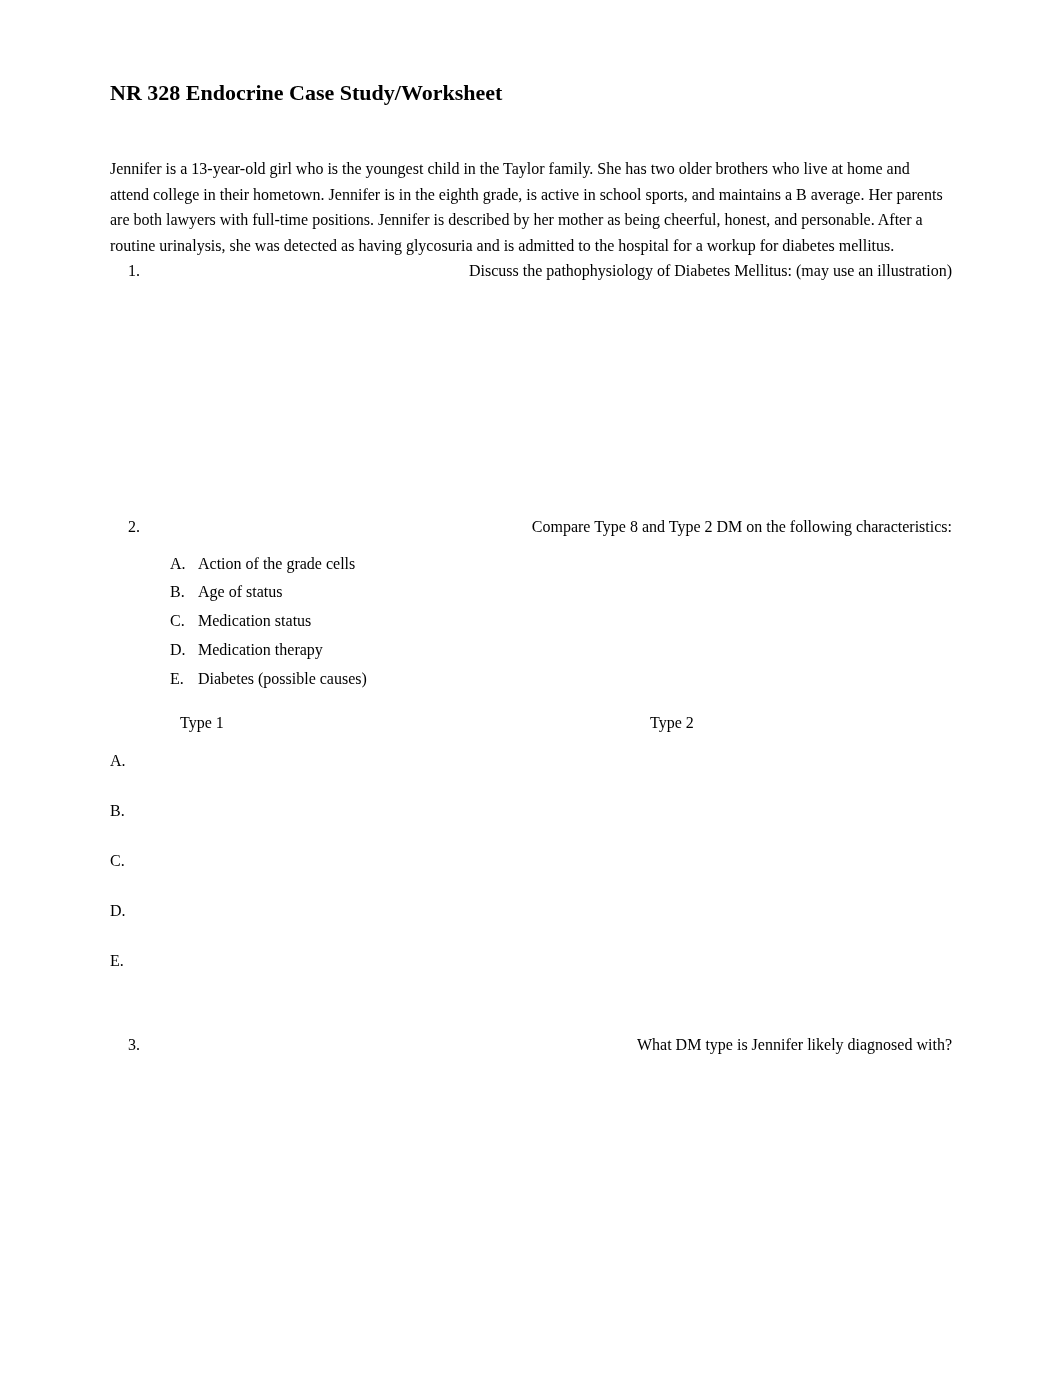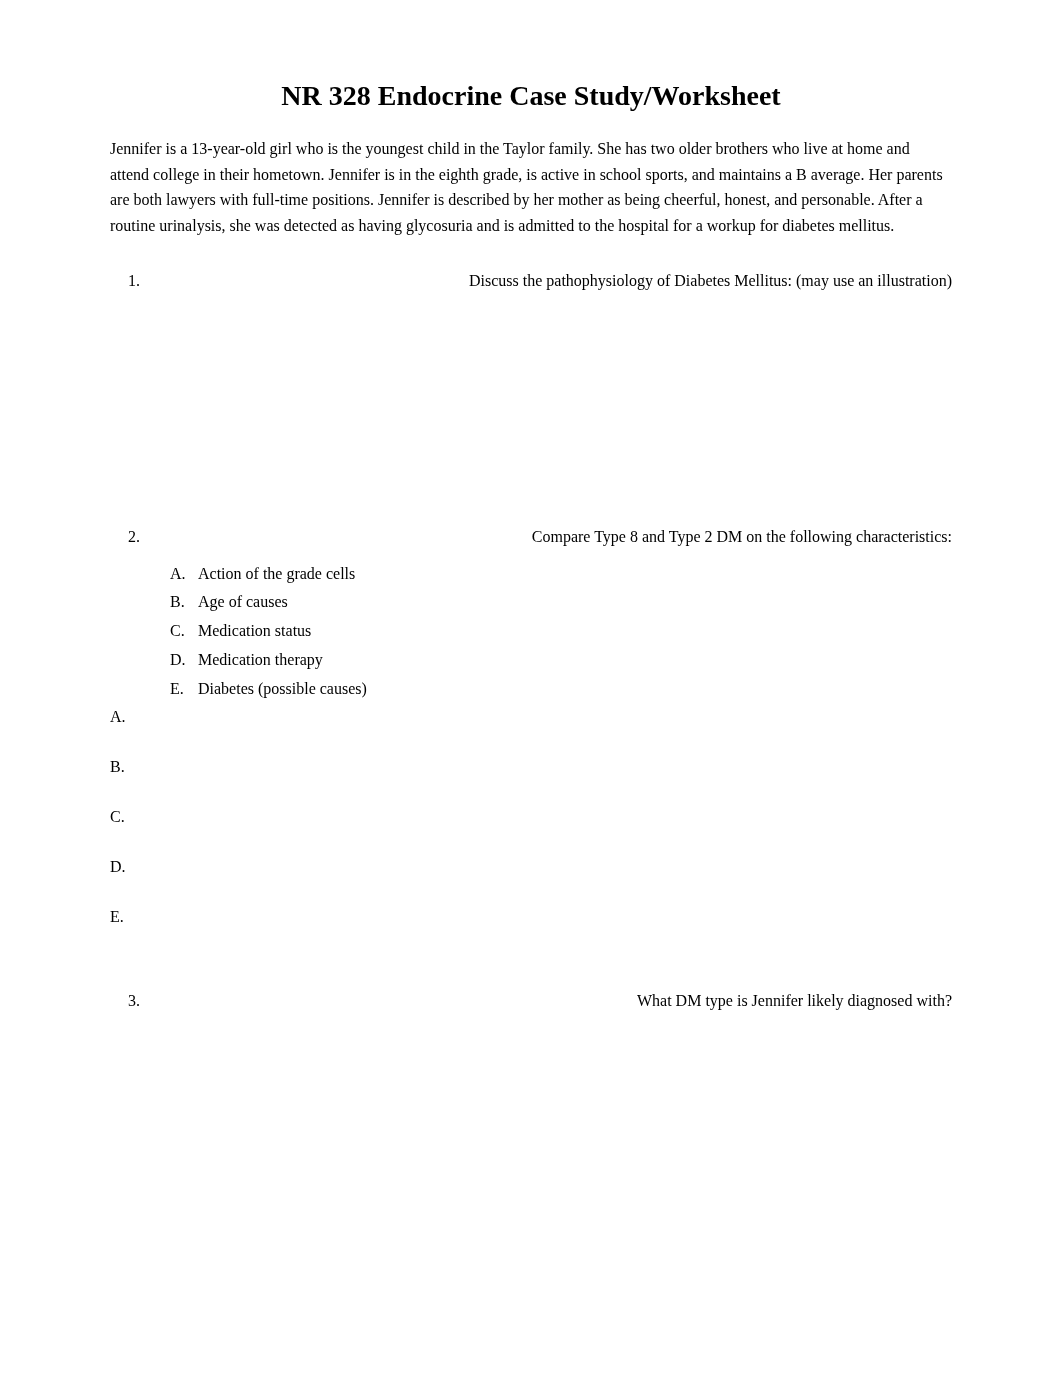--- a/index.html
+++ b/index.html
@@ -18,30 +18,29 @@
     }
 
     .page {
       width: 1062px;
       min-height: 1377px;
       background: #ffffff;
       padding: 80px 110px 80px 110px;
     }
 
     .title {
-      text-align: center;
-      font-size: 28px;
+      text-align: left;
+      font-size: 22px;
       font-weight: bold;
-      margin-bottom: 24px;
+      margin-bottom: 50px;
     }
 
     .intro-paragraph {
       font-size: 16px;
       line-height: 1.6;
-      margin-bottom: 30px;
       text-align: left;
     }
 
     .question-block {
       margin-bottom: 30px;
     }
 
     .question-item {
       display: flex;
       gap: 10px;
@@ -159,36 +158,42 @@
       <span class="question-text">Compare Type 8 and Type 2 DM on the following characteristics:</span>
     </div>
 
     <div class="sub-list">
       <div class="sub-item">
         <span class="sub-label">A.</span>
         <span class="sub-text">Action of the grade cells</span>
       </div>
       <div class="sub-item">
         <span class="sub-label">B.</span>
-        <span class="sub-text">Age of causes</span>
+        <span class="sub-text">Age of status</span>
       </div>
       <div class="sub-item">
         <span class="sub-label">C.</span>
         <span class="sub-text">Medication status</span>
       </div>
       <div class="sub-item">
         <span class="sub-label">D.</span>
         <span class="sub-text">Medication therapy</span>
       </div>
       <div class="sub-item">
         <span class="sub-label">E.</span>
         <span class="sub-text">Diabetes (possible causes)</span>
       </div>
     </div>
 
+    <div class="comparison-table-area">
+      <div class="comparison-header-row">
+        <span class="col-type1">Type 1</span>
+        <span class="col-type2">Type 2</span>
+      </div>
+    </div>
 
     <div class="answer-rows">
       <div class="answer-row">
         <span class="answer-row-label">A.</span>
         <div class="answer-line"></div>
       </div>
       <div class="answer-row">
         <span class="answer-row-label">B.</span>
         <div class="answer-line"></div>
       </div>

